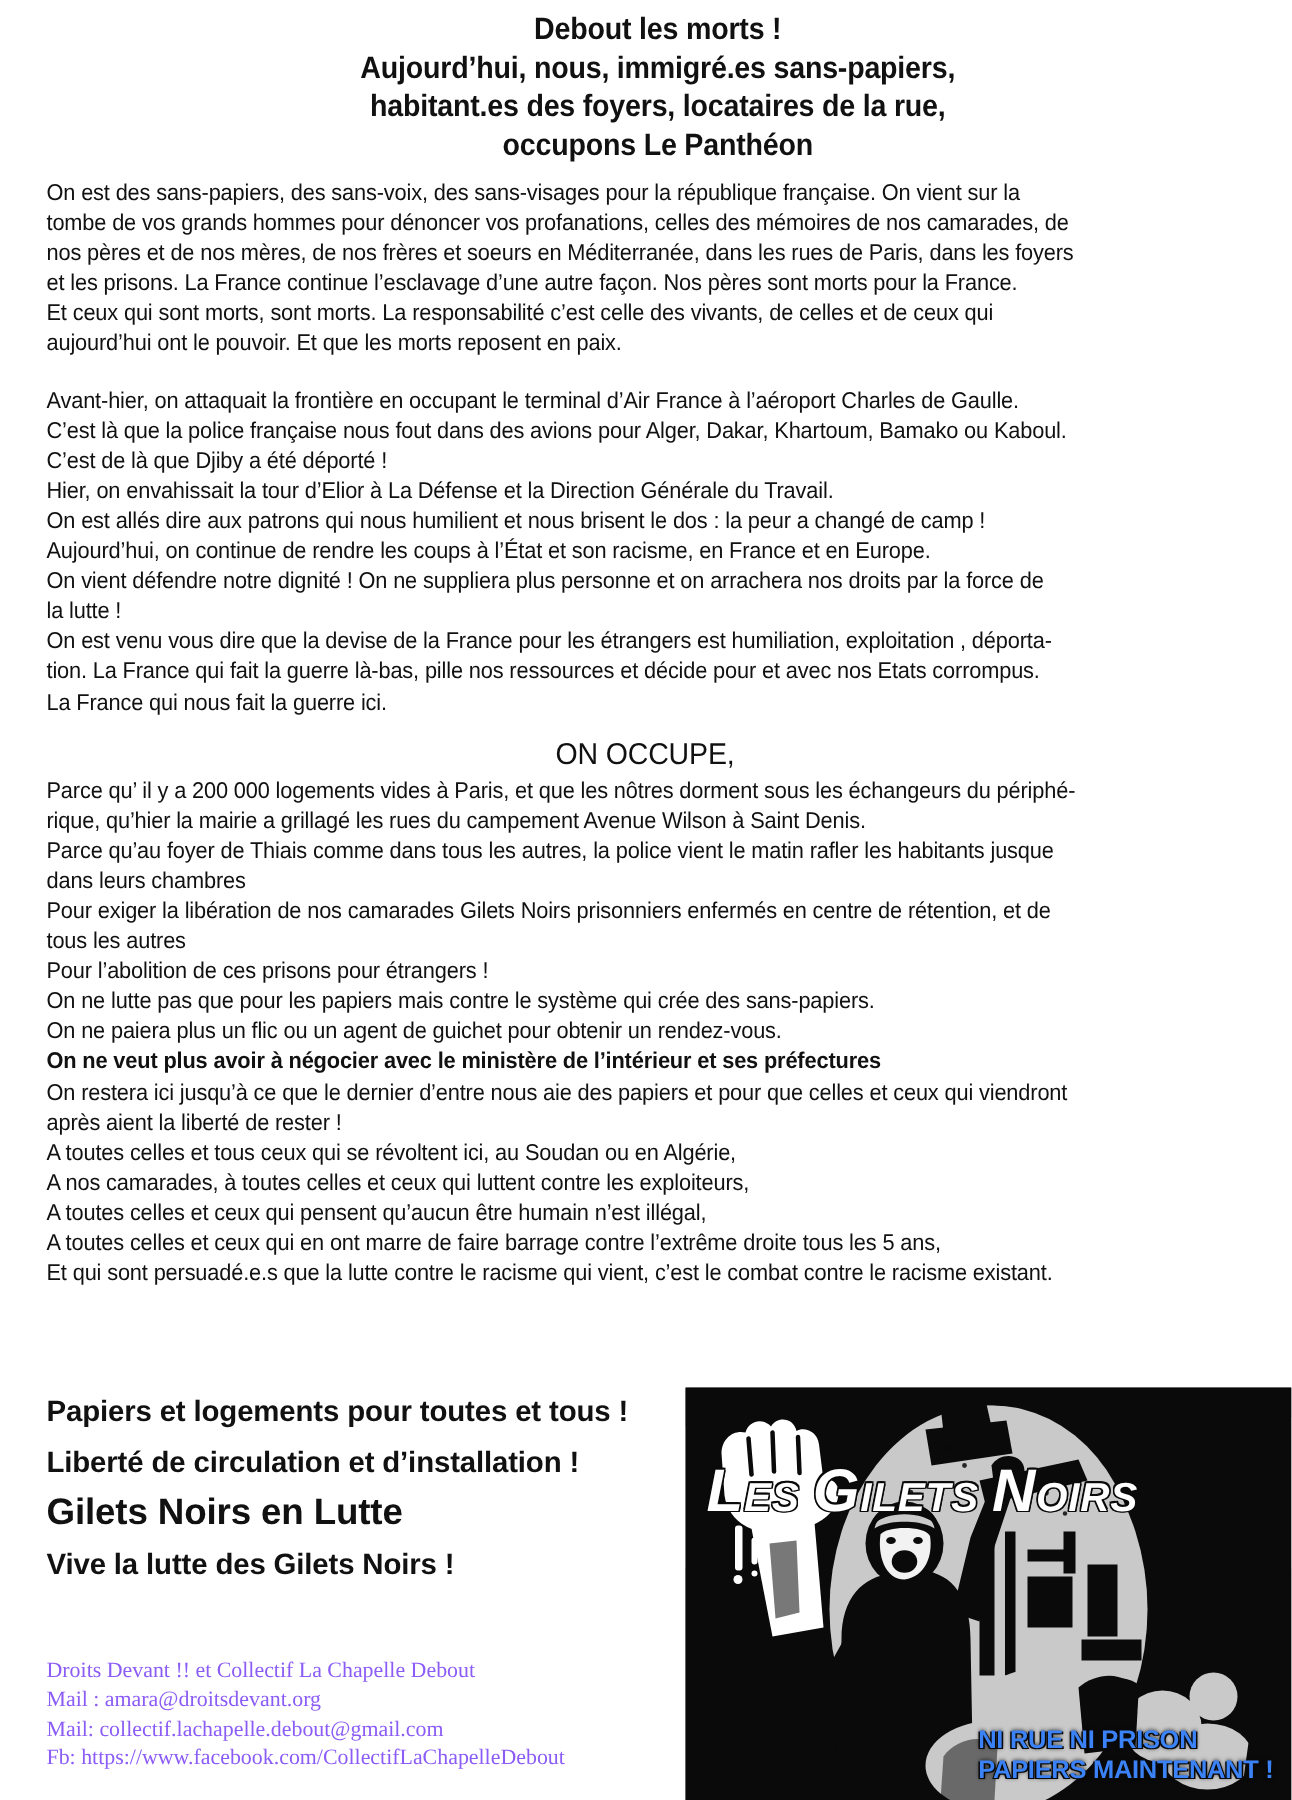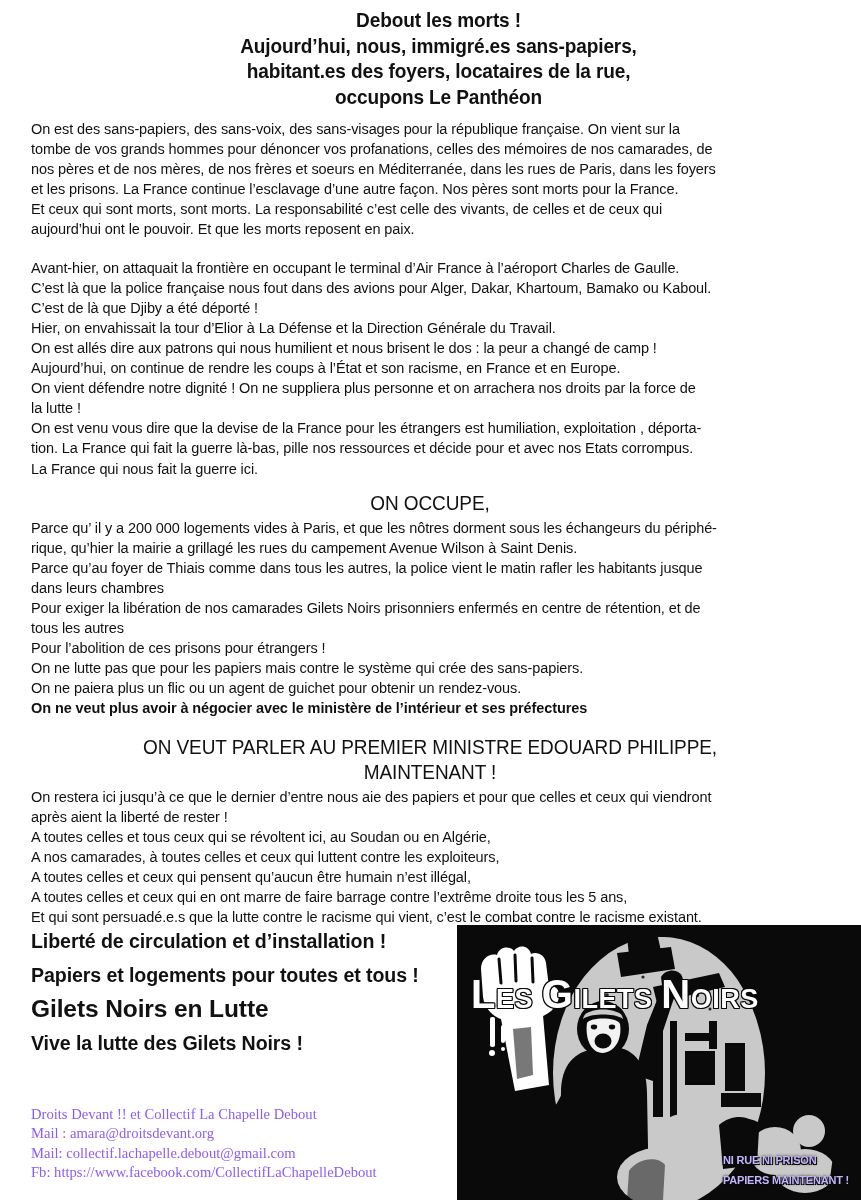--- a/index.html
+++ b/index.html
@@ -132,20 +132,21 @@
     width: 404px;
     height: 275px;
   }
   .poster-logo {
     position: absolute;
     left: 14px;
     top: 47px;
     width: 380px;
     height: 44px;
     pointer-events: none;
+    font-style: italic;
   }
   .logo-text {
     font-family: "Liberation Sans", sans-serif;
     font-weight: bold;
     color: #ffffff;
     font-size: 30px;
     line-height: 44px;
     letter-spacing: 0.5px;
     white-space: nowrap;
     text-shadow:
@@ -154,24 +155,24 @@
       1px 1px 0 #0a0a0a, -1px -1px 0 #0a0a0a,
       1px -1px 0 #0a0a0a, -1px 1px 0 #0a0a0a;
   }
   .logo-text .cap { font-size: 40px; }
   .logo-text .sm { font-size: 27px; }
   .poster-tagline {
     position: absolute;
     right: 12px;
     bottom: 10px;
     text-align: left;
-    color: #c4b5fd;
+    color: #3b82f6;
     font-family: "Liberation Sans", sans-serif;
     font-weight: bold;
-    font-size: 11px;
+    font-size: 17px;
     line-height: 20px;
     letter-spacing: -0.2px;
     white-space: nowrap;
     text-shadow: 0 0 3px #0a0a0a, 1px 1px 0 #0a0a0a, -1px 1px 0 #0a0a0a;
   }
 </style>
 </head>
 <body>
 
 <div class="page">
@@ -220,39 +221,35 @@
       <span class="tline">Parce qu’au foyer de Thiais comme dans tous les autres, la police vient le matin rafler les habitants jusque</span>
       <span class="tline">dans leurs chambres</span>
       <span class="tline">Pour exiger la libération de nos camarades Gilets Noirs prisonniers enfermés en centre de rétention, et de</span>
       <span class="tline">tous les autres</span>
       <span class="tline">Pour l’abolition de ces prisons pour étrangers !</span>
       <span class="tline">On ne lutte pas que pour les papiers mais contre le système qui crée des sans-papiers.</span>
       <span class="tline">On ne paiera plus un flic ou un agent de guichet pour obtenir un rendez-vous.</span>
       <span class="tline bold">On ne veut plus avoir à négocier avec le ministère de l’intérieur et ses préfectures</span>
     </p>
 
-    <div class="section-head tight">
-      <span class="hl">ON VEUT PARLER AU PREMIER MINISTRE EDOUARD PHILIPPE,</span>
-      <span class="hl">MAINTENANT !</span>
-    </div>
 
     <p class="para">
       <span class="tline">On restera ici jusqu’à ce que le dernier d’entre nous aie des papiers et pour que celles et ceux qui viendront</span>
       <span class="tline">après aient la liberté de rester !</span>
       <span class="tline">A toutes celles et tous ceux qui se révoltent ici, au Soudan ou en Algérie,</span>
       <span class="tline">A nos camarades, à toutes celles et ceux qui luttent contre les exploiteurs,</span>
       <span class="tline">A toutes celles et ceux qui pensent qu’aucun être humain n’est illégal,</span>
       <span class="tline">A toutes celles et ceux qui en ont marre de faire barrage contre l’extrême droite tous les 5 ans,</span>
       <span class="tline">Et qui sont persuadé.e.s que la lutte contre le racisme qui vient, c’est le combat contre le racisme existant.</span>
     </p>
   </div>
 
   <div class="slogans">
+    <div class="slogan">Papiers et logements pour toutes et tous !</div>
     <div class="slogan">Liberté de circulation et d’installation !</div>
-    <div class="slogan">Papiers et logements pour toutes et tous !</div>
     <div class="slogan big">Gilets Noirs en Lutte</div>
     <div class="slogan">Vive la lutte des Gilets Noirs !</div>
   </div>
 
   <div class="footer">
     <div>Droits Devant !! et Collectif La Chapelle Debout</div>
     <div>Mail : amara@droitsdevant.org</div>
     <div>Mail: collectif.lachapelle.debout@gmail.com</div>
     <div>Fb: https://www.facebook.com/CollectifLaChapelleDebout</div>
   </div>

